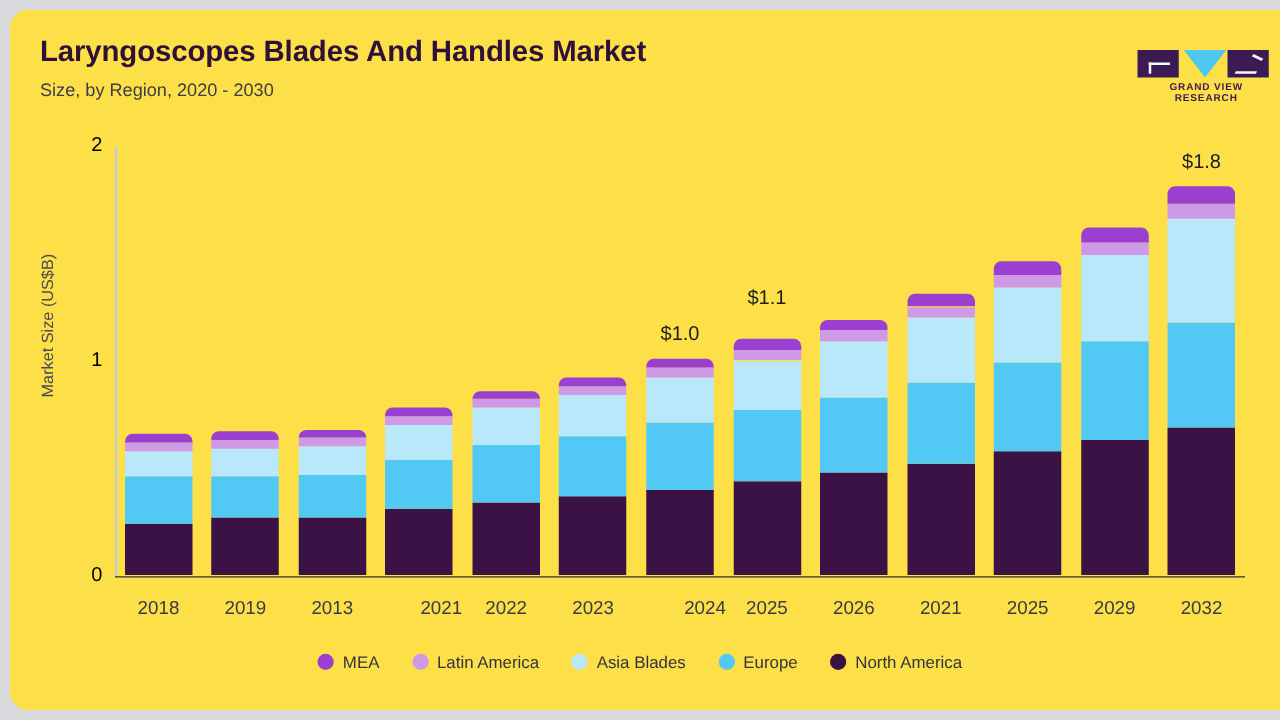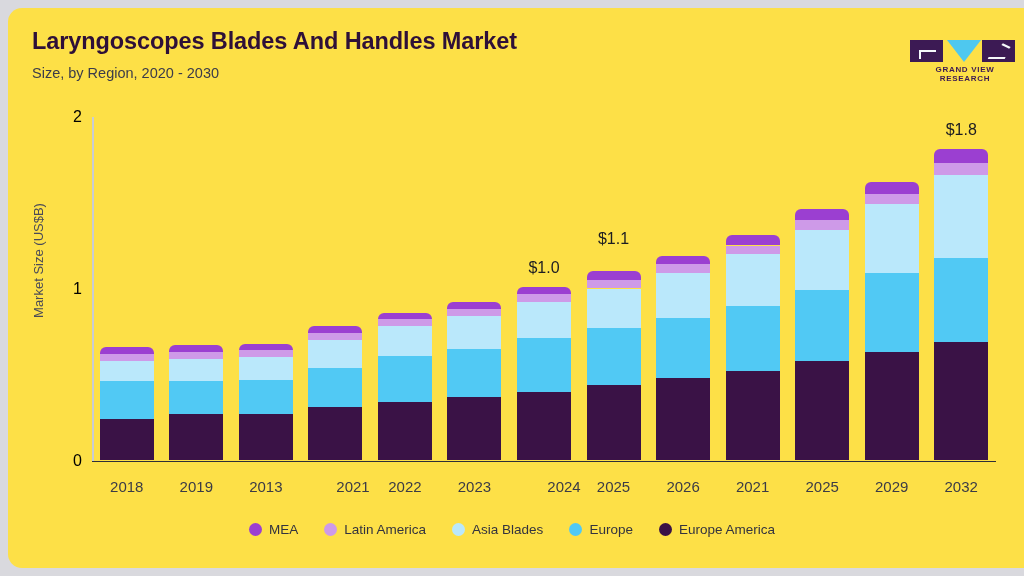--- a/index.html
+++ b/index.html
@@ -229,16 +229,16 @@
       <div class="lg-item">
         <div class="lg-dot" style="background: rgb(186, 232, 251);"></div>
         <div class="lg-lbl">Asia Blades</div>
       </div>
       <div class="lg-item">
         <div class="lg-dot" style="background: rgb(81, 201, 244);"></div>
         <div class="lg-lbl">Europe</div>
       </div>
       <div class="lg-item">
         <div class="lg-dot" style="background: rgb(58, 18, 70);"></div>
-        <div class="lg-lbl">Europe America</div>
+        <div class="lg-lbl">North America</div>
       </div>
     </div>
 </div>
 
 </body></html>

